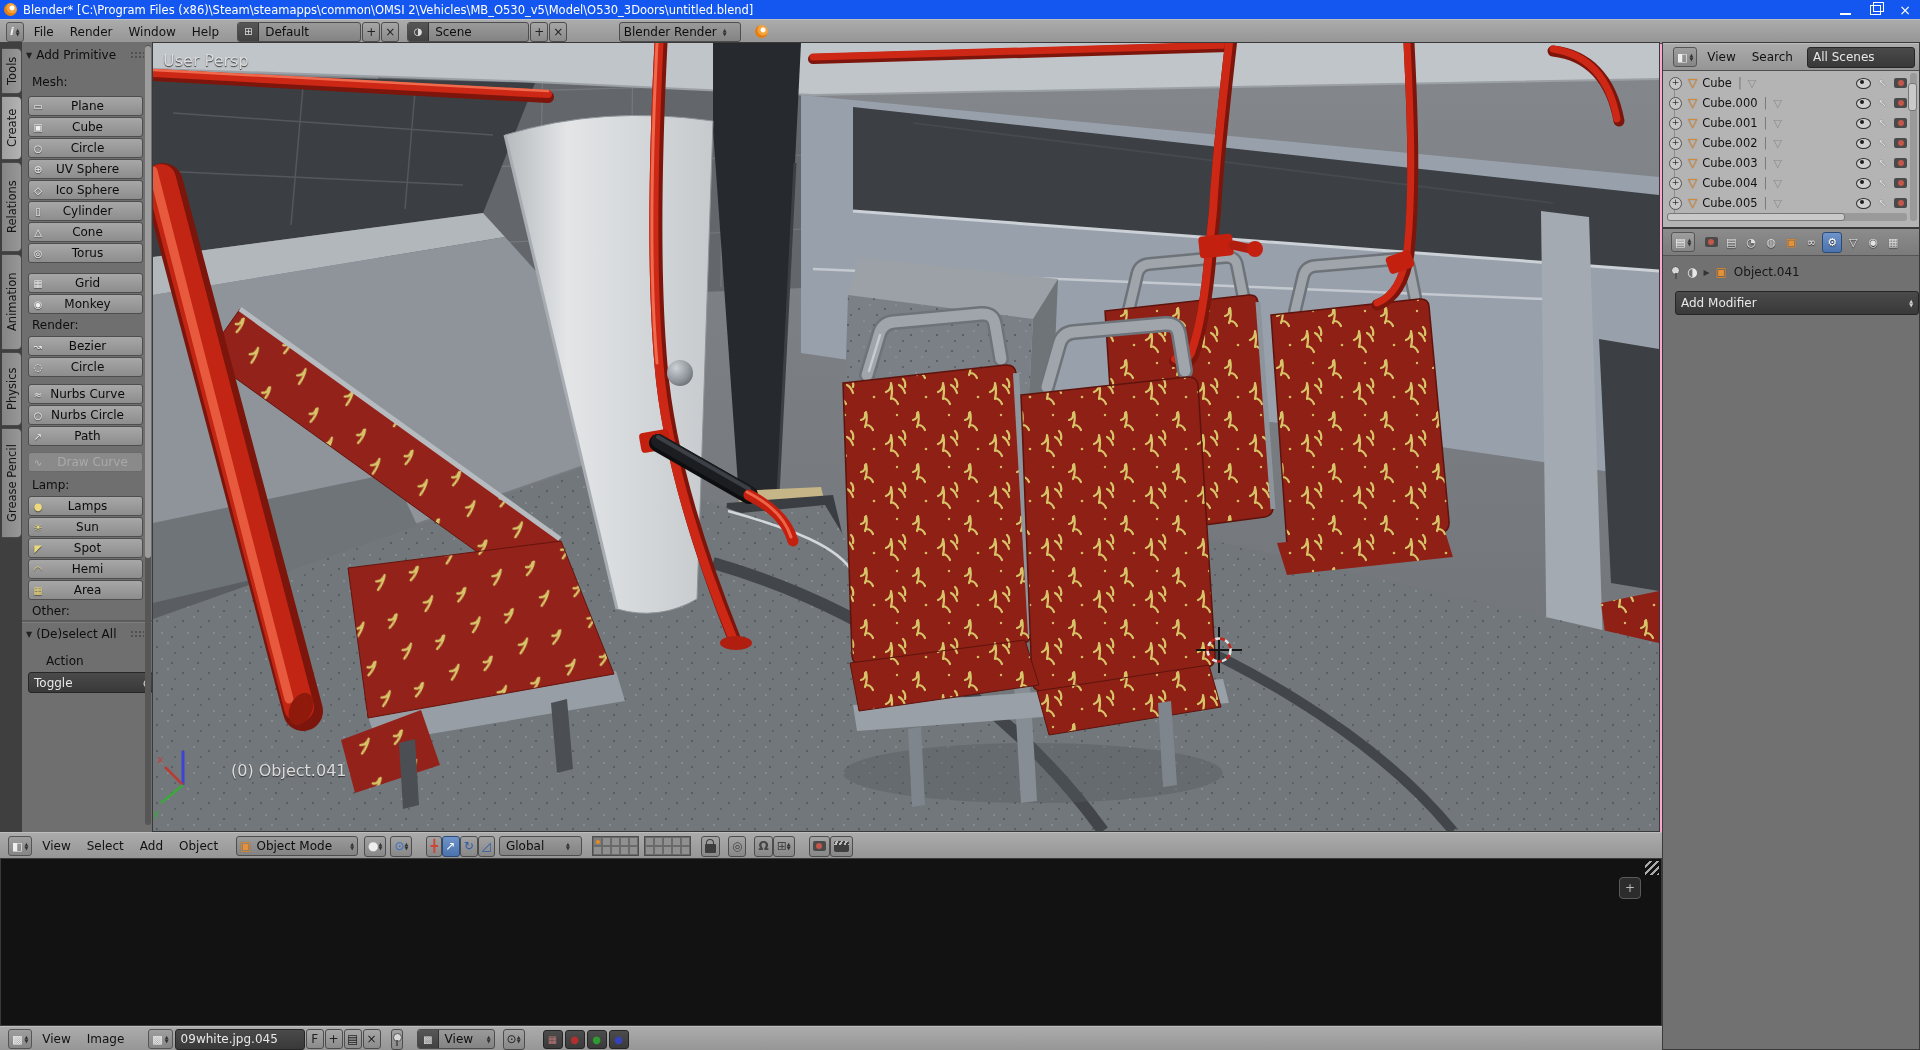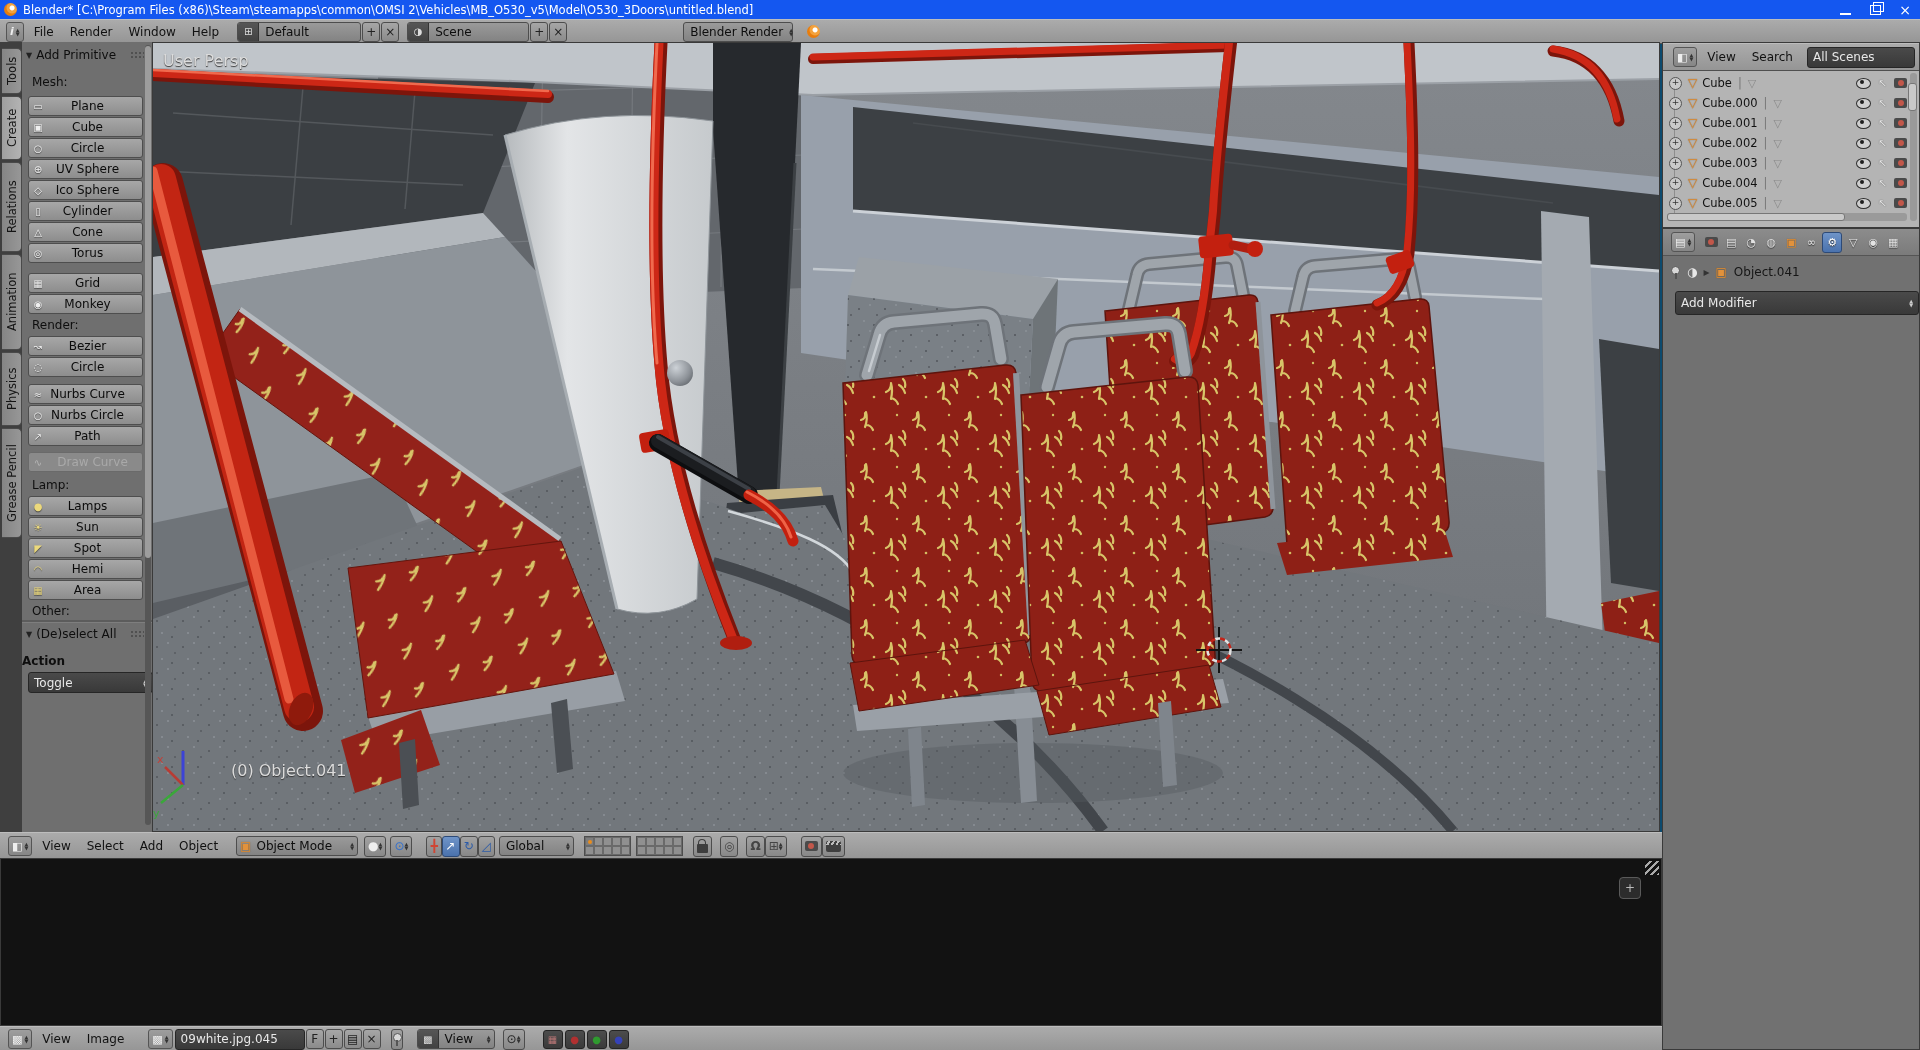--- a/index.html
+++ b/index.html
@@ -1,18 +1,18 @@
 <!DOCTYPE html>
 <html><head>
 <meta charset="utf-8">
 <style>
   html,body{margin:0;padding:0;background:#2b2b2b;}
   #app{position:relative;width:1920px;height:1050px;overflow:hidden;
        font-family:"DejaVu Sans","Liberation Sans",sans-serif;font-size:12px;color:#1a1a1a;
-       background:#0c4a6e;}
+       background:#f9a8d4;}
   .abs{position:absolute;}
   
   .titlebar{left:0;top:0;width:1920px;height:19px;background:#1457f0;color:#fff;
             display:flex;align-items:center;font-size:11.5px;}
   .i-logo{width:13px;height:13px;border-radius:50%;margin:0 6px 0 4px;flex:0 0 auto;
           background:radial-gradient(circle at 62% 38%,#fff 0 2px,#f4a23c 3px 5px,#e87d0d 6px);}
   .wbtn{width:30px;height:15px;display:flex;align-items:center;justify-content:center;color:#fff;}
   .i-min{width:11px;border-bottom:2px solid #fff;height:2px;margin-top:6px;}
   .i-restore{width:9px;height:8px;border:1.5px solid #fff;position:relative;background:#1457f0;}
   .i-restore::before{content:"";position:absolute;left:2px;top:-4px;width:9px;height:8px;border:1.5px solid #fff;}
@@ -158,21 +158,21 @@
     <span class="sq">+</span>
     <span class="sq">×</span>
     <span class="fld" style="margin-left:8px;width:120px;">
       <span class="icn">
           <span>◑</span>
         </span>
       <span class="txt">Scene</span>
     </span>
     <span class="sq">+</span>
     <span class="sq">×</span>
-    <span class="fld" style="margin-left:116px;width:104px;justify-content:flex-start;padding-right:4px;">
+    <span class="fld" style="margin-left:52px;width:104px;justify-content:center;padding-right:16px;">
       <span class="txt">Blender Render</span>
       <span class="ud">
           <i>▲</i>
           <i>▼</i>
         </span>
     </span>
     <span class="i-logo" style="margin-left:14px;"></span>
   </div>
 
   <div class="abs tabstrip">
@@ -281,21 +281,21 @@
         <span class="tl">Area</span>
       </div>
 
     <div class="slabel" style="top:562px;">Other:</div>
     <div class="sep" style="top:578px;"></div>
     <div class="phead" style="top:584px;">
       <span class="tri">▼</span>
       <span>(De)select All</span>
       <span class="grip"></span>
     </div>
-    <div class="slabel" style="top:612px;left:0;font-weight:bold;">Action</div>
+    <div class="slabel" style="top:612px;left:24px;">Action</div>
     <div class="ddark" style="position:absolute;left:6px;top:630px;width:113px;justify-content:space-between;">
       <span>Toggle</span>
       <span class="ud" style="color:#ccc;">
           <i>▲</i>
           <i>▼</i>
         </span>
     </div>
     <div class="vscroll"></div>
     <div class="vthumb"></div>
   </div>
@@ -565,21 +565,21 @@
       <span class="mini on">
           <span>↗</span>
         </span>
       <span class="mini">
           <span style="color:#2c5ba8;">↻</span>
         </span>
       <span class="mini">
           <span style="color:#2c5ba8;">◿</span>
         </span>
     </span>
-    <span class="fld" style="margin-left:4px;width:70px;justify-content:space-between;padding-right:3px;">
+    <span class="fld" style="margin-left:4px;width:70px;justify-content:space-between;padding-right:11px;">
       <span class="txt">Global</span>
       <span class="ud">
           <i>▲</i>
           <i>▼</i>
         </span>
     </span>
     <span class="layers" style="margin-left:10px;">
       <b class="on"></b>
         <b></b>
         <b></b>

